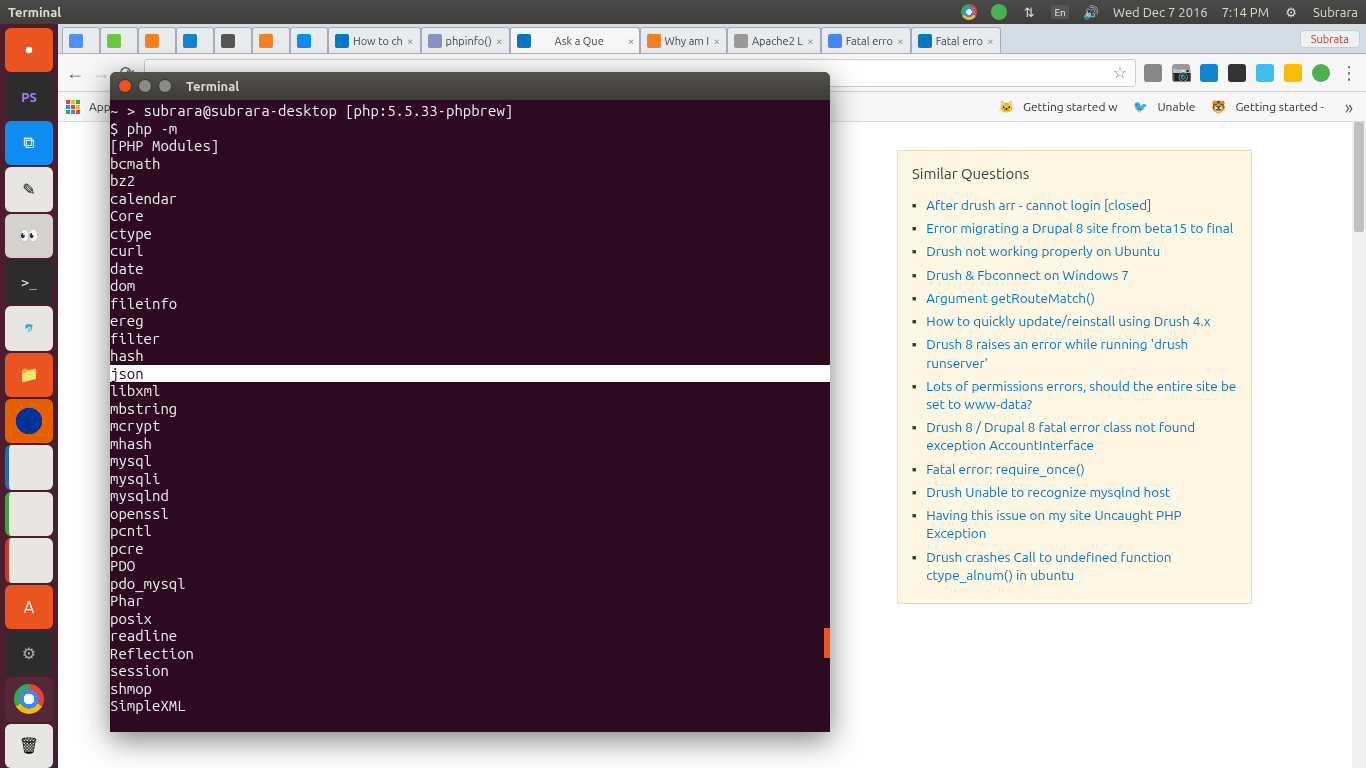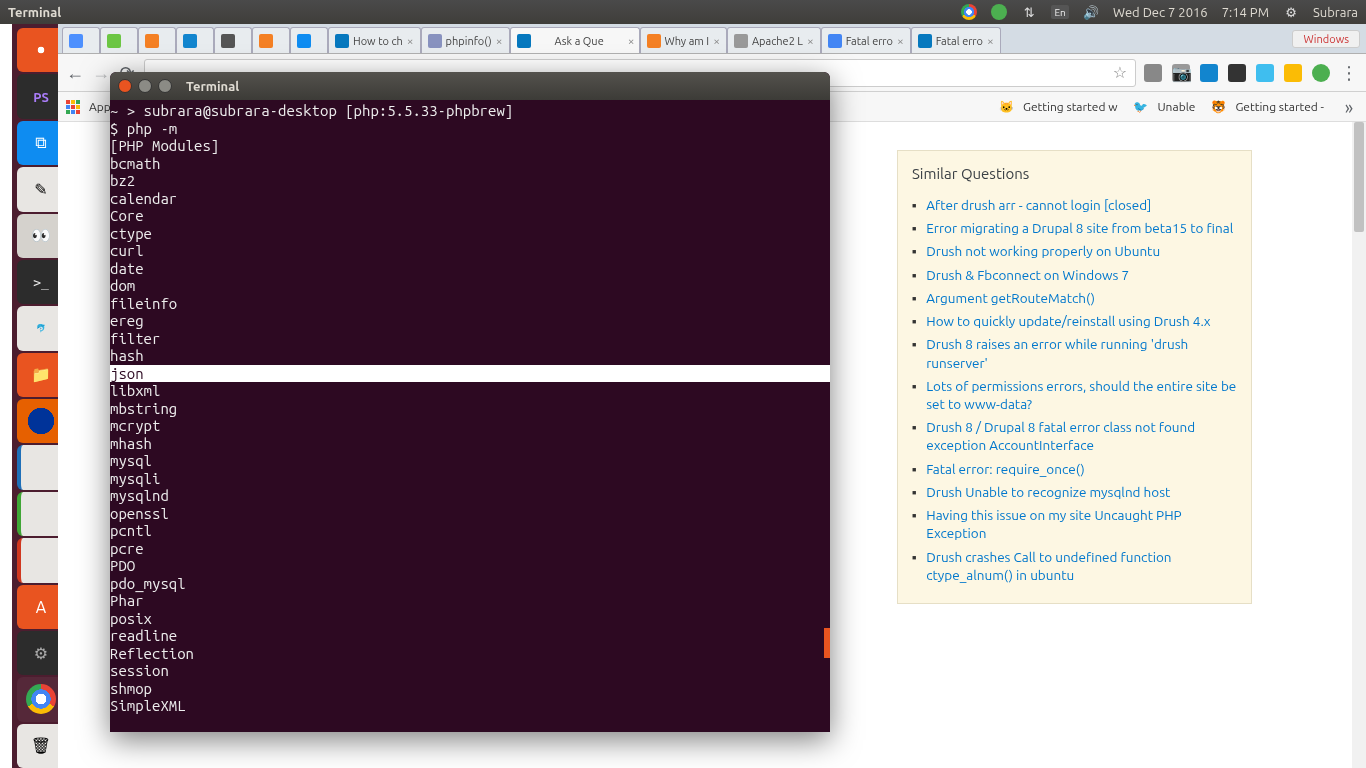--- a/index.html
+++ b/index.html
@@ -7,21 +7,21 @@
 
   
   .top-bar { position: absolute; top: 0; left: 0; right: 0; height: 24px; background: linear-gradient(#4a4a4a, #3f3e3a); color: #dfdbd2; display: flex; align-items: center; font-size: 13px; padding: 0 8px; }
   .top-bar .left { font-weight: bold; }
   .top-bar .right { margin-left: auto; display: flex; align-items: center; gap: 14px; }
   .tray-icon { width: 16px; height: 16px; display: inline-flex; align-items: center; justify-content: center; }
   .circle { width: 16px; height: 16px; border-radius: 50%; }
   .chrome-blob { background: radial-gradient(circle at 50% 50%, #fff 0 25%, #4285f4 26% 45%, transparent 46%), conic-gradient(#ea4335 0 120deg, #fbbc05 120deg 240deg, #34a853 240deg 360deg); border-radius:50%; }
 
   
-  .launcher { position: absolute; top: 24px; left: 12px; width: 58px; bottom: 0; background: #4c1d2f; display: flex; flex-direction: column; align-items: center; padding-top: 4px; gap: 2px; }
+  .launcher { position: absolute; top: 24px; left: 0; width: 58px; bottom: 0; background: #4c1d2f; display: flex; flex-direction: column; align-items: center; padding-top: 4px; gap: 2px; }
   .launch-item { width: 48px; height: 46px; border-radius: 6px; display: flex; align-items: center; justify-content: center; background: rgba(255,255,255,0.05); }
   .launch-ubuntu { background: radial-gradient(circle at 50% 50%, #fff 0 10%, transparent 11%), #e95420; position: relative; }
   .launch-ubuntu::before, .launch-ubuntu::after, .launch-ubuntu .dot { content:""; position:absolute; width:6px; height:6px; background:#fff; border-radius:50%; }
   .launch-item.dark { background:#2c2c2c; }
   .launch-item.light { background:#e8e6e3; }
   .launch-item.orange { background:#e95420; }
   .launch-item.blue { background:#0e8cf1; }
 
   
   .chrome { position: absolute; top: 24px; left: 58px; right: 0; bottom: 0; background: #fff; }
@@ -152,21 +152,21 @@
       <div class="tab">
         <span class="tab-icon" style="background: rgb(66, 133, 244);"></span>
         <span>Fatal erro</span>
         <span class="tab-close">×</span>
       </div>
       <div class="tab">
         <span class="tab-icon" style="background: rgb(6, 120, 190);"></span>
         <span>Fatal erro</span>
         <span class="tab-close">×</span>
       </div>
-      <div class="tab-user">Windows</div>
+      <div class="tab-user">Subrata</div>
     </div>
 
   <div class="toolbar">
     <span class="nav-icon">←</span>
     <span class="nav-icon" style="opacity:.4">→</span>
     <span class="nav-icon">⟳</span>
     <div class="omnibox">
       <span style="color:#888;font-size:16px;margin-left:auto">☆</span>
     </div>
     <div class="ext-row">

